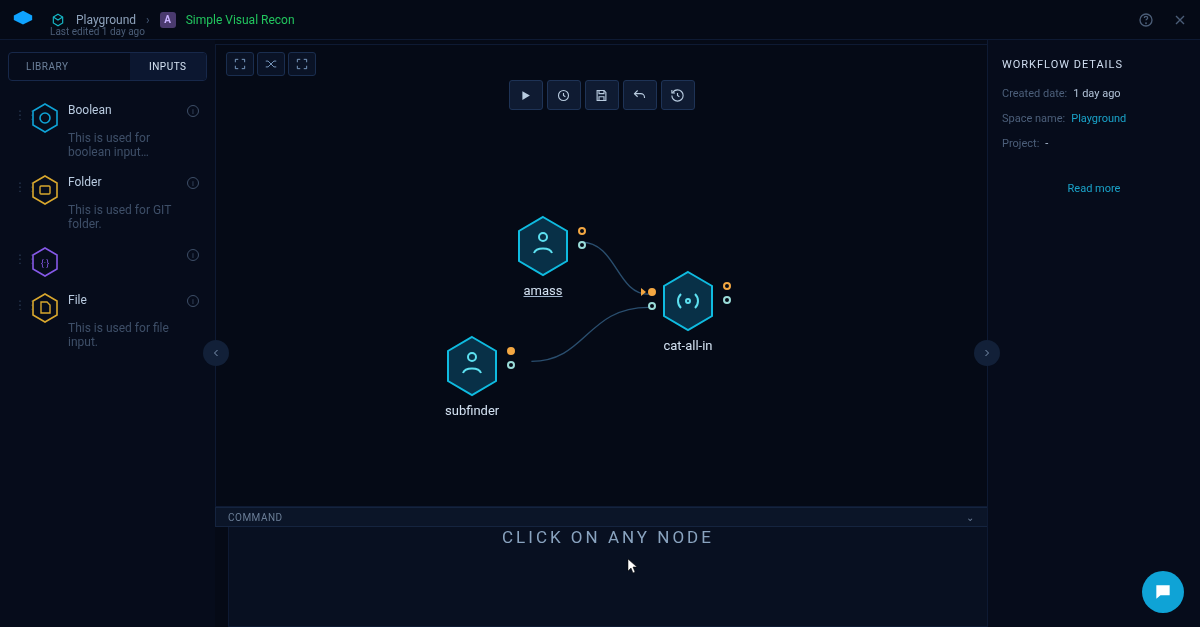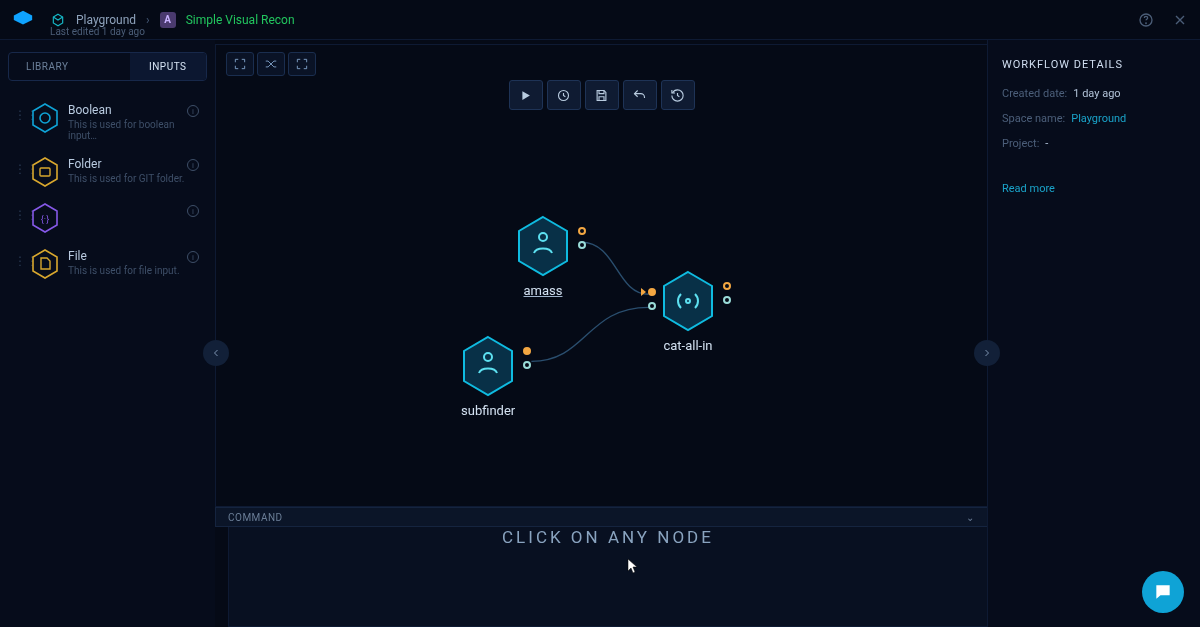--- a/index.html
+++ b/index.html
@@ -24,21 +24,21 @@
   .sidebar { width: 215px; background: #060c1b; padding: 12px 8px; display: flex; flex-direction: column; }
   .tabs { display: flex; border: 1px solid #17284a; border-radius: 4px; overflow: hidden; margin-bottom: 14px; gap: 44px; }
   .tab { flex: 1; text-align: center; font-size: 10px; letter-spacing: .5px; padding: 8px 0; color: #6c809a; cursor: pointer; }
   .tab.active { background: #0c1730; color: #d7e4f4; }
   .sb-item { display: flex; align-items: flex-start; gap: 10px; padding: 8px 6px; position: relative; }
   .drag { width:8px; color:#2a3b55; font-size:12px; line-height:1; padding-top:6px; }
   .hex { width: 26px; height: 30px; display: inline-flex; align-items: center; justify-content: center; }
   .hex svg { width: 26px; height: 30px; }
   .sb-text { display: flex; flex-direction: column; }
   .sb-title { font-size: 12px; color: #b9cbe0; }
-  .sb-desc { font-size: 10px; color: #3e4f68; margin-top: 2px; max-width: 120px; }
+  .sb-desc { font-size: 12px; color: #3e4f68; margin-top: 14px; max-width: 120px; }
   .info { position: absolute; right: 8px; top: 10px; width: 12px; height: 12px; border: 1px solid #3e4f68; border-radius: 50%; color: #3e4f68; font-size: 8px; display:flex;align-items:center;justify-content:center; }
 
   
   .center { flex: 1; position: relative; display:flex; flex-direction:column;}
   .maintabs { height: 30px; display: flex; justify-content: center; align-items: center; }
   .mtab { font-size: 11px; letter-spacing: 1px; padding: 6px 26px; color: #5a6c85; cursor:pointer;}
   .mtab.active { color: #00d7e0; border-bottom: 2px solid #00d7e0; font-style: italic; }
   .mtab.active::after{content:"•"; color:#00d7e0; margin-left:2px;}
 
   .canvas-wrap{flex:1; position:relative; margin: 4px 0 0 0; border:1px solid #0e1a33; border-right:none;}
@@ -77,21 +77,21 @@
 
   .click-area{height:100px;background:#081021;border:1px solid #0e1a33;border-right:none;border-top:none;display:flex;align-items:flex-start;justify-content:center;font-family:Menlo,Consolas,monospace;font-size:17px;letter-spacing:3px;color:#89a3bf;margin-left:13px;}
 
   
   .rpanel{width:213px;background:#060c1b;border-left:1px solid #0e1a33;padding:18px 14px;font-size:12px;display:flex;flex-direction:column;gap:12px;}
   .rtitle{color:#d0def0;letter-spacing:1px;font-size:11px;margin-bottom:4px;}
   .rrow{display:flex;gap:6px;font-size:11px;}
   .rlabel{color:#4c5f7a;}
   .rval{color:#b2c3d8;}
   .rlink{color:#1aa3c9;}
-  .readmore{color:#1aa3c9;font-size:11px;cursor:pointer;margin-top:20px;}
+  .readmore{color:#1aa3c9;font-size:11px;cursor:pointer;margin-top:20px;text-align:center;}
 
   .chatbtn{position:absolute;bottom:14px;right:16px;width:42px;height:42px;border-radius:50%;background:#0fa3d6;display:flex;align-items:center;justify-content:center;cursor:pointer;}
   .chatbtn svg{width:20px;height:20px;fill:#fff;}
 
   .cursor{position:absolute;left:627px;top:558px;width:12px;height:16px;}
   .cursor svg{width:12px;height:16px;fill:#fff;stroke:#000;stroke-width:.5;}
 </style>
 </head>
 <body>
 
@@ -270,21 +270,21 @@
                 <path d="M18 38c2-6 16-6 18 0"></path>
               </g>
             </svg>
           <div class="label">amass</div>
           <div class="ports" style="left:62px;top:12px;">
             <span class="port orange"></span>
             <span class="port teal"></span>
           </div>
         </div>
 
-        <div class="node" style="left:245px;top:290px;">
+        <div class="node" style="left:229px;top:290px;">
           <svg class="bighex" viewBox="0 0 54 62">
               <polygon points="27,2 51,16 51,46 27,60 3,46 3,16" fill="#083047" stroke="#0fbbe0" stroke-width="2"></polygon>
               <g stroke="#5de0f0" stroke-width="2" fill="none">
                 <circle cx="27" cy="22" r="4"></circle>
                 <path d="M18 38c2-6 16-6 18 0"></path>
               </g>
             </svg>
           <div class="label">subfinder</div>
           <div class="ports" style="left:62px;top:12px;">
             <span class="port fill"></span>

